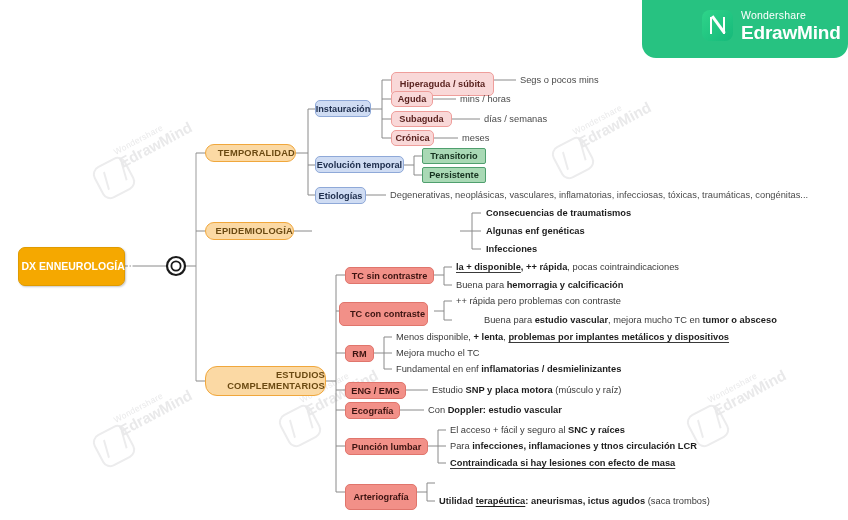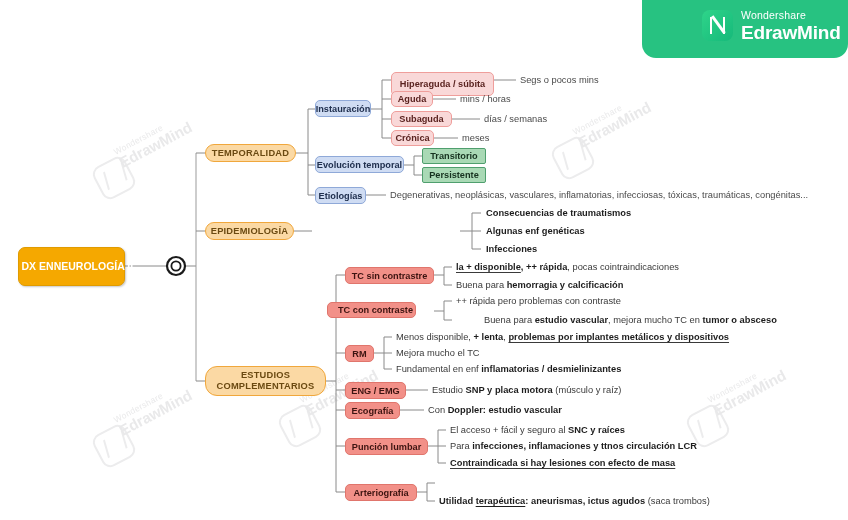--- a/index.html
+++ b/index.html
@@ -40,21 +40,21 @@
 
   
   .node{position:absolute;box-sizing:border-box;display:flex;align-items:center;
         justify-content:center;text-align:center;z-index:3;white-space:nowrap;}
 
   .root{background:#f5a800;border:1px solid #e09b00;border-radius:7px;color:#ffffff;
         font-weight:bold;font-size:10.5px;line-height:13px;
         box-shadow:1px 1px 2px rgba(0,0,0,.22);flex-direction:row;}
 
   .cat{background:#fbd9a4;border:1.3px solid #f0a73c;border-radius:12px;color:#6b4a12;
-       font-weight:bold;font-size:9.3px;line-height:11px;flex-direction:column;letter-spacing:.2px;}
+       font-weight:bold;font-size:9.3px;line-height:11px;flex-direction:column;letter-spacing:.2px;align-items:flex-end;}
 
   .blue{background:#cfdcf3;border:1.1px solid #8fa9d8;border-radius:5px;color:#20304f;
         font-weight:bold;font-size:9.2px;}
 
   .pink{background:#f9d8d8;border:1.1px solid #ef9e9b;border-radius:5px;color:#5a2320;
         font-weight:bold;font-size:9.2px;}
 
   .green{background:#a9d9b5;border:1.1px solid #4f9f6e;border-radius:2px;color:#16321f;
          font-weight:bold;font-size:9.2px;}
 
@@ -264,36 +264,36 @@
   <div class="leaf" style="left:486px;top:207px;">
     <b>Consecuencias de traumatismos</b></div>
   <div class="leaf" style="left:486px;top:225px;">
     <b>Algunas enf genéticas</b></div>
   <div class="leaf" style="left:486px;top:243px;">
     <b>Infecciones</b></div>
 
   <div class="node salmon" style="left:345px;top:267px;width:89px;height:17px;">
     <span>TC sin contrastre</span>
   </div>
-  <div class="node salmon" style="left:327px;top:302px;width:89px;height:16px;padding-left:8px;">
+  <div class="node salmon" style="left:339px;top:302px;width:89px;height:24px;padding-left:8px;">
     <span>TC con contraste</span>
   </div>
   <div class="node salmon" style="left:345px;top:345px;width:29px;height:17px;">
     <span>RM</span>
   </div>
   <div class="node salmon" style="left:345px;top:382px;width:61px;height:17px;">
     <span>ENG / EMG</span>
   </div>
   <div class="node salmon" style="left:345px;top:402px;width:55px;height:17px;">
     <span>Ecografía</span>
   </div>
   <div class="node salmon" style="left:345px;top:438px;width:83px;height:17px;">
     <span>Punción lumbar</span>
   </div>
-  <div class="node salmon" style="left:345px;top:484px;width:72px;height:17px;">
+  <div class="node salmon" style="left:345px;top:484px;width:72px;height:26px;">
     <span>Arteriografía</span>
   </div>
 
   <div class="leaf" style="left:456px;top:261px;">
     <u><b>la + disponible</b></u><b>, ++ rápida</b>, pocas cointraindicaciones</div>
   <div class="leaf" style="left:456px;top:279px;">
     Buena para <b>hemorragia y calcificación</b></div>
 
   <div class="leaf" style="left:456px;top:295px;">
     ++ rápida pero problemas con contraste</div>

